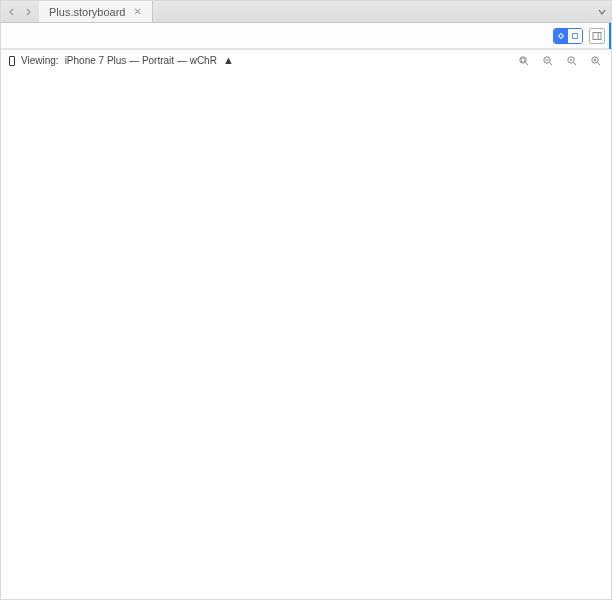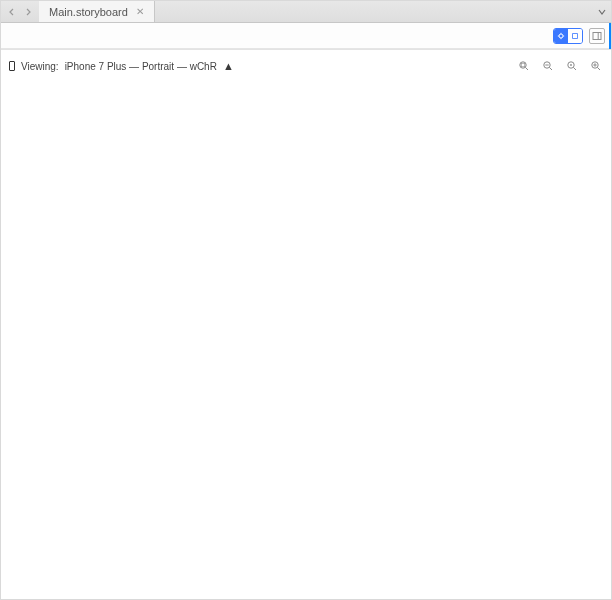--- a/index.html
+++ b/index.html
@@ -43,21 +43,21 @@
     .blue-edge { position:absolute; right:0; top:22px; width:2px; height:26px; background:#0a84ff; }
     .app { position:relative; }
 
     
     .canvas { flex:1; background:#f6f6f6; position:relative; overflow:hidden; }
 
     
     .footer {
       height:22px; border-top:1px solid #e3e3e3; background:#fff;
       display:flex; align-items:center; justify-content:space-between;
-      padding:16px 8px; font-size:10px; color:#444;
+      padding:10px 8px; font-size:10px; color:#444;
     }
     .footer-left{display:flex; align-items:center; gap:6px;}
     .device-dot{ width:6px; height:10px; border:1px solid #333; border-radius:1px;}
     .warn-tri{ color:#3a3a3a; font-size:11px; line-height:1;}
     .zoom-controls{ display:flex; gap:10px; color:#8b8b8b;}
     .zoom-controls span{ width:14px; display:flex; justify-content:center; align-items:center;}
     .zoom-controls svg{display:block;}
   </style>
 </head>
 <body>
@@ -70,21 +70,21 @@
             <path d="M5 1 L2 4 L5 7" fill="none" stroke="#9a9a9a" stroke-width="1.2"></path>
           </svg>
     </div>
     <div class="nav-btn">
       <svg width="8" height="8" viewBox="0 0 8 8">
             <path d="M3 1 L6 4 L3 7" fill="none" stroke="#9a9a9a" stroke-width="1.2"></path>
           </svg>
     </div>
   </div>
   <div class="tab">
-    <span>Main.storyboard</span>
+    <span>Plus.storyboard</span>
     <span class="tab-close">✕</span>
   </div>
   <div class="tab-spacer"></div>
   <div class="tabbar-drop">
     <svg width="8" height="8" viewBox="0 0 8 8">
           <path d="M1 2 L4 6 L7 2" fill="none" stroke="#6d6d6d" stroke-width="1.2"></path>
         </svg>
   </div>
 </div>
 

